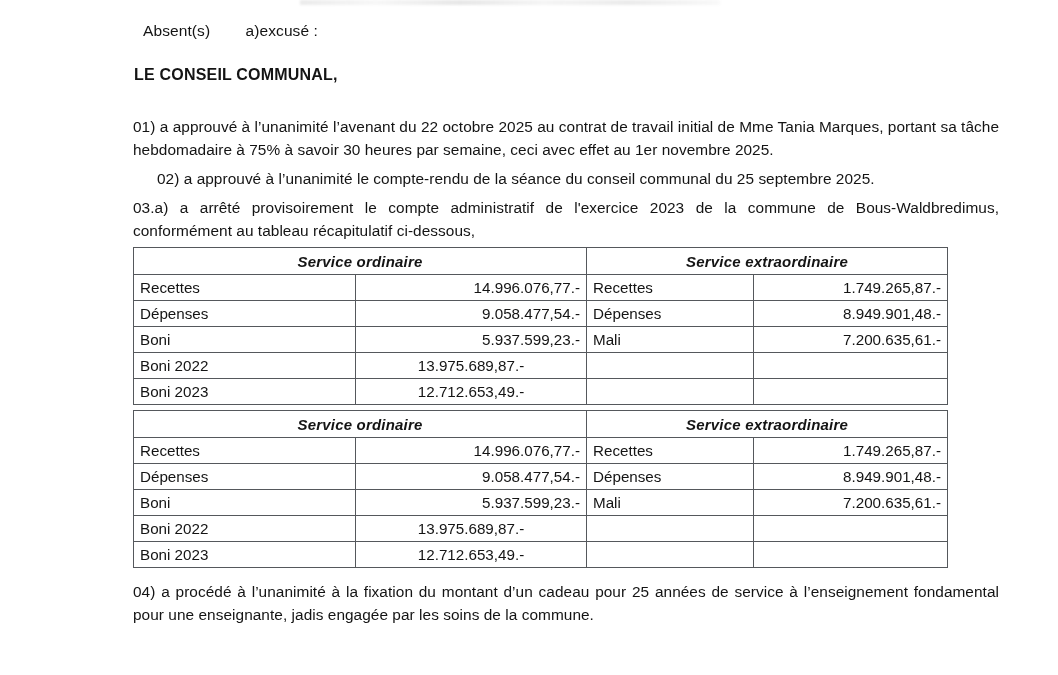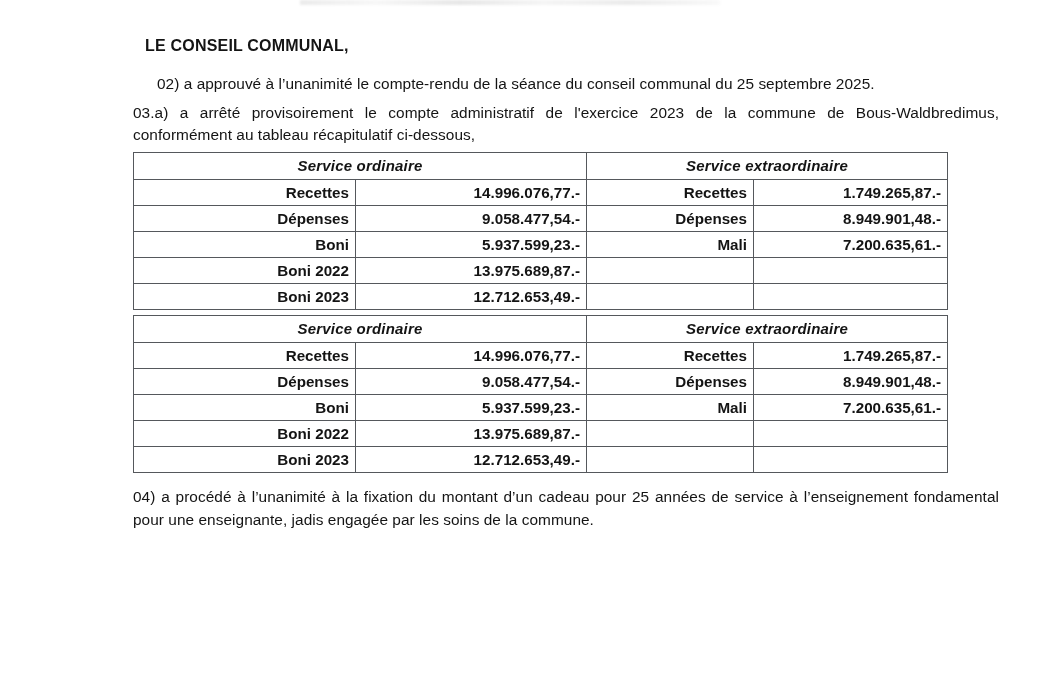--- a/index.html
+++ b/index.html
@@ -54,21 +54,21 @@
   .line-absent {
     margin: 0;
     padding-top: 22px;
     font-size: 15.5px;
     letter-spacing: 0.1px;
     white-space: pre;
     padding-left: 10px;
   }
 
   .heading-council {
-    margin: 11px;
+    margin: 0;
     padding-top: 26px;
     font-size: 16px;
     font-weight: bold;
     letter-spacing: 0.2px;
     padding-left: 1px;
   }
 
   .para {
     margin: 0;
     font-size: 15.4px;
@@ -90,24 +90,23 @@
     width: 814px;
     margin-top: 5px;
     table-layout: fixed;
     font-size: 15.2px;
   }
   .recap-table td,
   .recap-table th {
     border: 1px solid #55585c;
     height: 26px;
     padding: 0 6px;
-    font-weight: bold;
+    font-weight: normal;
     vertical-align: middle;
     box-sizing: border-box;
-    text-align: right;
   }
   .recap-table .hdr {
     text-align: center;
     font-style: italic;
     font-weight: bold;
     font-size: 15px;
     height: 27px;
     letter-spacing: 0.2px;
   }
   .col-label-l { width: 222px; }
@@ -124,23 +123,25 @@
 </style>
 </head>
 <body>
 
 <div class="page">
 
   <div class="top-crop-residue"></div>
 
   <div class="content">
 
+    <p class="line-absent">Absent(s)        a)excusé :</p>
 
     <p class="heading-council">LE CONSEIL COMMUNAL,</p>
 
+    <p class="para p01">01) a approuvé à l’unanimité l’avenant du 22 octobre 2025 au contrat de travail initial de Mme Tania Marques, portant sa tâche hebdomadaire à 75% à savoir 30 heures par semaine, ceci avec effet au 1er novembre 2025.</p>
 
     <p class="para p02">02) a approuvé à l’unanimité le compte-rendu de la séance du conseil communal du 25 septembre 2025.</p>
 
     <p class="para p03a">03.a) a arrêté provisoirement le compte administratif de l'exercice 2023 de la commune de Bous-Waldbredimus, conformément au tableau récapitulatif ci-dessous,</p>
 
     <div class="tbl-wrap">
       <table class="recap-table">
         <colgroup>
           <col class="col-label-l">
           <col class="col-value-l">

